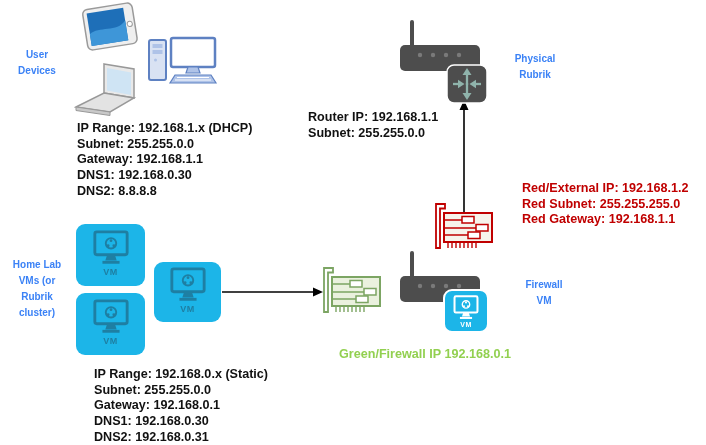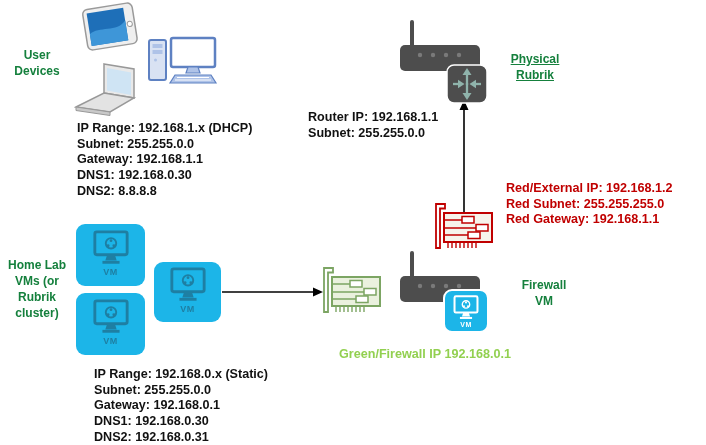--- a/index.html
+++ b/index.html
@@ -1,21 +1,21 @@
 <!DOCTYPE html>
 <html style="--vm-cyan: #1CB5E8; --vm-glyph-teal: #1E7FA3; --router-gray: #4D4D4D; --router-arrow: #8FB3AB; --red-text: #C00000; --green-text: #92D050; --nic-green: #7CA563; --nic-green-fill: #EAF1DE; --nic-red: #C00000; --nic-red-fill: #F6F3EB;"><head>
 <meta charset="utf-8">
 <style>
   html,body{margin:0;padding:0;background:#fff;}
   .canvas{
     position:relative;width:706px;height:445px;background:#fff;overflow:hidden;
     font-family:"Liberation Sans",sans-serif;
   }
   .abs{position:absolute;}
-  .lbl{font-weight:700;font-size:12px;line-height:16px;color:#15803d;text-align:center;}
+  .lbl{font-weight:700;font-size:10px;line-height:16px;color:#3b82f6;text-align:center;}
   .cfg{font-weight:700;font-size:12.6px;line-height:15.7px;color:#111;white-space:nowrap;}
   .cfg.red{color:var(--red-text);}
   .cfg.green{color:var(--green-text);}
   
   .vm-card{
     background:var(--vm-cyan);border-radius:9px;
     display:flex;flex-direction:column;align-items:center;justify-content:flex-start;
   }
   .vm-card .vm-label{font-weight:700;letter-spacing:.5px;margin-top:-1px;}
   .vm-teal .vm-label{color:var(--vm-glyph-teal);font-size:9px;}
@@ -190,21 +190,21 @@
   <svg class="abs nic-red" style="left:432px;top:202px;" width="64" height="50">
     <path d="M4,2 L13,2 L13,6.5 L8,6.5 L8,46 L4,46 Z" fill="none" class="nic-stroke" stroke-width="1.8"></path>
     <rect x="12" y="11" width="48" height="29" class="nic-body" stroke-width="2"></rect>
     <path d="M12,18 h20 M12,26 h34 M12,33 h26" fill="none" class="nic-stroke" stroke-width="1.6"></path>
     <rect x="30" y="14.5" width="12" height="6.5" class="nic-chip" stroke-width="1.5"></rect>
     <rect x="44" y="22.5" width="12" height="6.5" class="nic-chip" stroke-width="1.5"></rect>
     <rect x="36" y="30" width="12" height="6.5" class="nic-chip" stroke-width="1.5"></rect>
     <path d="M16,40 v6 M20,40 v6 M24,40 v6 M28,40 v6 M32,40 v6 M36,40 v6 M40,40 v6 M44,40 v6" class="nic-stroke" stroke-width="1.4"></path>
   </svg>
 
-  <div class="abs" style="left:506px;top:181px;">
+  <div class="abs" style="left:522px;top:181px;">
     <div class="cfg red">Red/External IP: 192.168.1.2</div>
     <div class="cfg red">Red Subnet: 255.255.255.0</div>
     <div class="cfg red">Red Gateway: 192.168.1.1</div>
   </div>
 
   <svg class="abs" style="left:458px;top:100px;" width="12" height="112">
     <line x1="6" y1="112" x2="6" y2="10" class="conn-ln"></line>
     <polygon points="1.5,10 6,0 10.5,10" class="conn-hd"></polygon>
   </svg>
 
@@ -222,21 +222,21 @@
     <line x1="21" y1="21" x2="21" y2="10" class="rsym-ln"></line>
     <polygon points="16.5,11 21,4 25.5,11" class="rsym-hd"></polygon>
     <line x1="21" y1="19" x2="21" y2="30" class="rsym-ln"></line>
     <polygon points="16.5,29 21,36 25.5,29" class="rsym-hd"></polygon>
     <line x1="7" y1="20" x2="13" y2="20" class="rsym-ln"></line>
     <polygon points="12,15.8 18.5,20 12,24.2" class="rsym-hd"></polygon>
     <line x1="35" y1="20" x2="29" y2="20" class="rsym-ln"></line>
     <polygon points="30,15.8 23.5,20 30,24.2" class="rsym-hd"></polygon>
   </svg>
 
-  <div class="abs lbl" style="left:494px;top:51px;width:82px;text-decoration:underline;">
+  <div class="abs lbl" style="left:494px;top:51px;width:82px;">
     <div>Physical</div>
     <div>Rubrik</div>
   </div>
 
   <div class="abs" style="left:308px;top:110px;">
     <div class="cfg">Router IP: 192.168.1.1</div>
     <div class="cfg">Subnet: 255.255.0.0</div>
   </div>
 
 </div>

